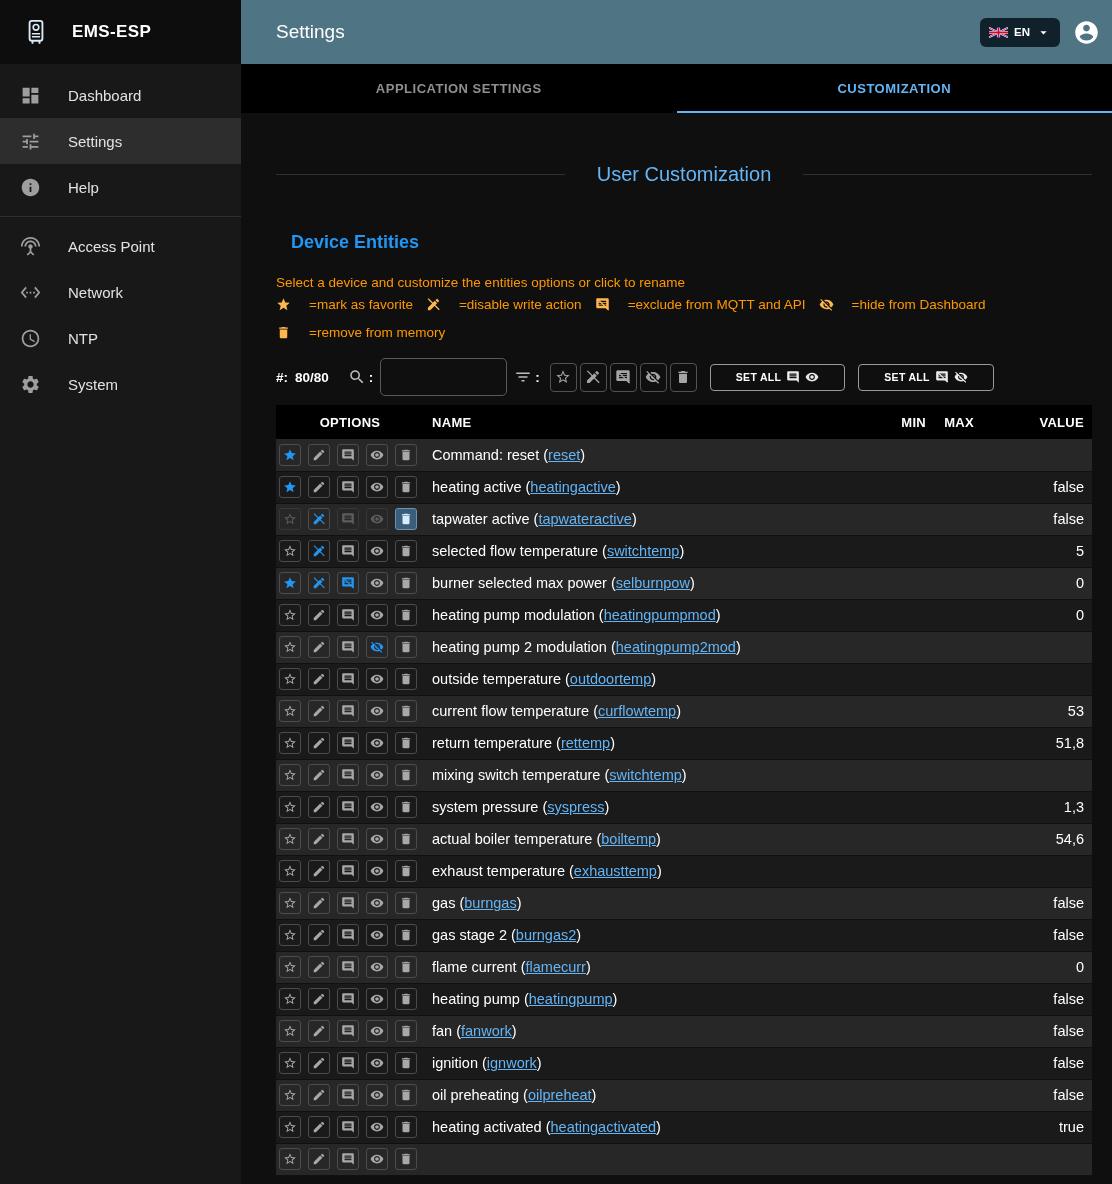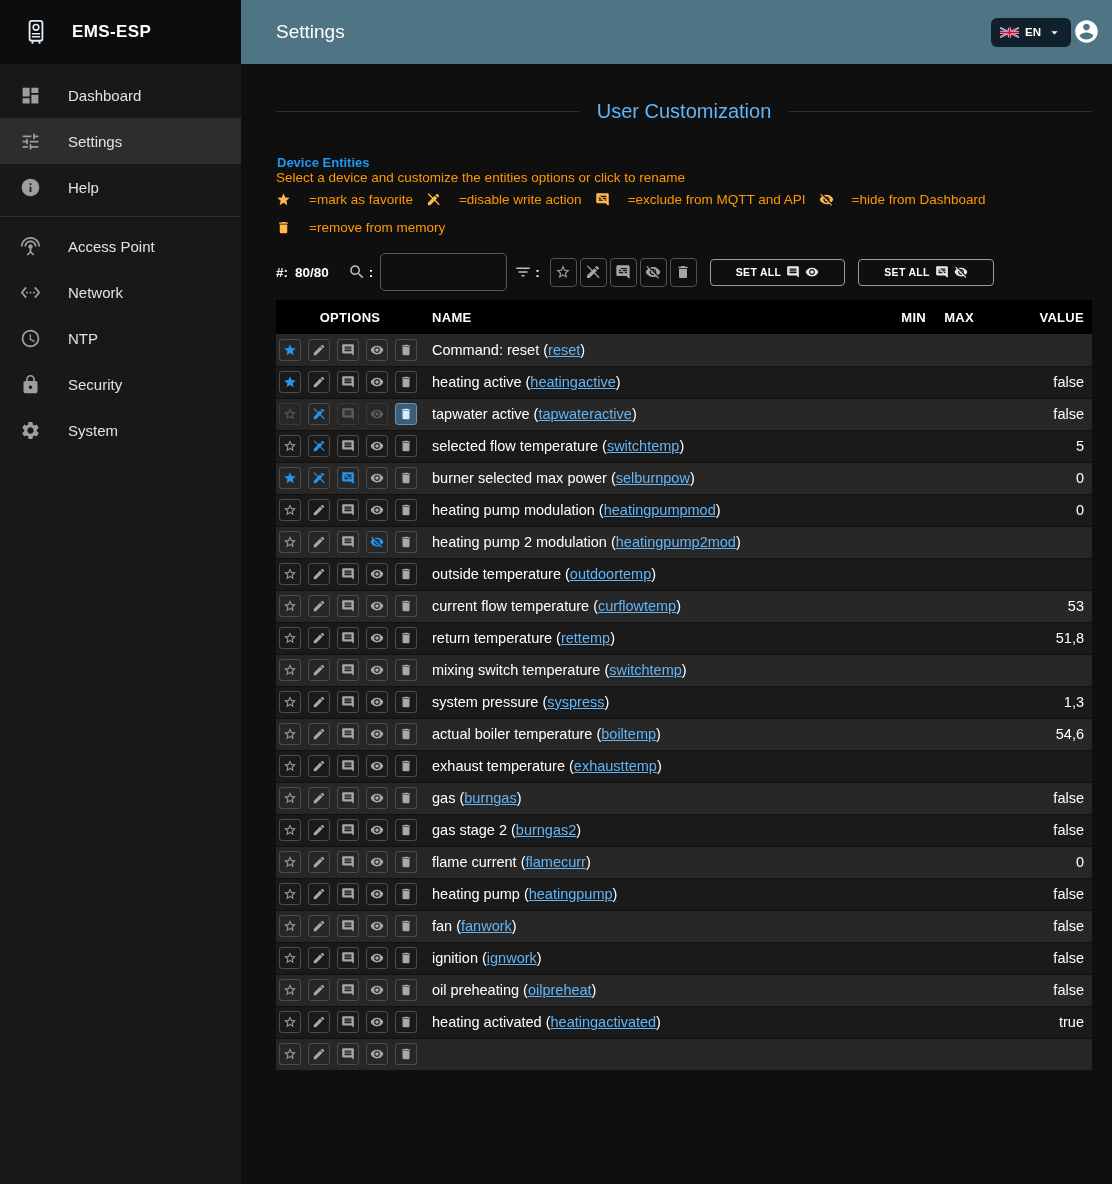--- a/index.html
+++ b/index.html
@@ -16,39 +16,39 @@
   .nav-item{height:46px;display:flex;align-items:center;gap:27px;padding:0 16px 0 20px;color:#e2e2e2;font-size:15px;cursor:pointer}
   .nav-item.active{background:#2d2d2d}
   .nav-icon{width:21px;height:21px;flex:0 0 21px;color:#9e9e9e}
   .nav-divider{height:1px;background:#2f2f2f;margin:6px 0}
   svg{width:100%;height:100%;display:block}
 
   
   .main{flex:1;display:flex;flex-direction:column;min-width:0}
   .appbar{height:64px;flex:0 0 64px;background:var(--appbar,#4f7585);display:flex;align-items:center;padding:0 12px 0 35px}
   .page-title{color:#fff;font-size:19px;font-weight:500}
-  .appbar-right{margin-left:auto;display:flex;align-items:flex-start;gap:2px}
+  .appbar-right{margin-left:auto;display:flex;align-items:center;gap:13px}
   .lang-btn{display:flex;align-items:center;gap:6px;background:#10212b;border:none;border-radius:6px;height:29px;padding:0 9px;color:#fff;font-size:11.5px;font-weight:700;font-family:inherit;cursor:pointer}
   .flag{width:19px;height:11px;display:inline-block}
   .caret{width:15px;height:15px;color:#fff}
   .account{width:27px;height:27px;color:#fff;cursor:pointer}
 
   
   .tabs{height:49px;flex:0 0 49px;background:#000;display:flex}
   .tab{flex:1;display:flex;align-items:center;justify-content:center;color:#8f8f8f;font-size:13px;font-weight:700;letter-spacing:.5px;position:relative;cursor:pointer;text-transform:uppercase}
   .tab.active{color:var(--link,#64b5f6)}
   .tab.active::after{content:"";position:absolute;left:0;right:0;bottom:0;height:2px;background:var(--link,#64b5f6)}
 
   
   .content{flex:1;padding:14px 20px 0 35px;overflow:hidden;background:#0f0f0f}
   .heading-row{display:flex;align-items:center;gap:16px;margin:20px 0 0}
   .heading-row::before,.heading-row::after{content:"";flex:1;height:1px;background:#303030}
-  .heading-row h2{margin:2px;color:var(--link,#64b5f6);font-size:20px;font-weight:400}
-  .sec-title{margin:30px 1px 0;color:var(--accent,#2196f3);font-size:13px;font-weight:700}
-  .instructions{color:var(--warning,#ff9800);font-size:13.5px}
+  .heading-row h2{margin:16px;color:var(--link,#64b5f6);font-size:20px;font-weight:400}
+  .sec-title{margin:30px 15px 0;color:var(--accent,#2196f3);font-size:18px;font-weight:700}
+  .instructions{margin-top:22px;color:var(--warning,#ff9800);font-size:13.5px}
   .legend{margin-top:7px;display:flex;align-items:center;gap:13px;flex-wrap:wrap;color:var(--warning,#ff9800);font-size:13.5px}
   .legend-item{display:inline-flex;align-items:center;gap:18px}
   .l-ic{width:15px;height:15px;color:#ffb74d}
 
   
   .select-box{position:relative;margin-top:32px;height:52px;border:1px solid #5a5a5a;border-radius:5px;display:flex;align-items:center;padding:0 14px;cursor:pointer}
   .select-label{position:absolute;top:-8px;left:10px;background:#0f0f0f;padding:0 5px;font-size:11.5px;color:#a5a5a5}
   .select-value{color:#fff;font-size:15px}
   .select-caret{margin-left:auto;width:22px;height:22px;color:#bdbdbd}
 
@@ -150,28 +150,20 @@
           <span class="nav-icon">
             <svg viewBox="0 0 24 24" fill="none">
               <path fill="currentColor" d="M11.99 2C6.47 2 2 6.48 2 12s4.47 10 9.99 10C17.52 22 22 17.52 22 12S17.52 2 11.99 2zM12 20c-4.42 0-8-3.58-8-8s3.58-8 8-8 8 3.58 8 8-3.58 8-8 8zm.5-13H11v6l5.25 3.15.75-1.23-4.5-2.67z"></path>
             </svg>
           </span>
           <span class="nav-label">NTP</span>
         </div>
         <div class="nav-item">
           <span class="nav-icon">
             <svg viewBox="0 0 24 24" fill="none">
-              <path fill="currentColor" d="M18 8h-1V6c0-2.76-2.24-5-5-5S7 3.24 7 6v2H6c-1.1 0-2 .9-2 2v10c0 1.1.9 2 2 2h12c1.1 0 2-.9 2-2V10c0-1.1-.9-2-2-2zm-6 9c-1.1 0-2-.9-2-2s.9-2 2-2 2 .9 2 2-.9 2-2 2zm3.1-9H8.9V6c0-1.71 1.39-3.1 3.1-3.1 1.71 0 3.1 1.39 3.1 3.1v2z"></path>
-            </svg>
-          </span>
-          <span class="nav-label">Security</span>
-        </div>
-        <div class="nav-item">
-          <span class="nav-icon">
-            <svg viewBox="0 0 24 24" fill="none">
               <path fill="currentColor" d="M19.14 12.94c.04-.3.06-.61.06-.94 0-.32-.02-.64-.07-.94l2.03-1.58c.18-.14.23-.41.12-.61l-1.92-3.32c-.12-.22-.37-.29-.59-.22l-2.39.96c-.5-.38-1.03-.7-1.62-.94l-.36-2.54c-.04-.24-.24-.41-.48-.41h-3.84c-.24 0-.43.17-.47.41l-.36 2.54c-.59.24-1.13.57-1.62.94l-2.39-.96c-.22-.08-.47 0-.59.22L2.74 8.87c-.12.21-.08.47.12.61l2.03 1.58c-.05.3-.09.63-.09.94s.02.64.07.94l-2.03 1.58c-.18.14-.23.41-.12.61l1.92 3.32c.12.22.37.29.59.22l2.39-.96c.5.38 1.03.7 1.62.94l.36 2.54c.05.24.24.41.48.41h3.84c.24 0 .44-.17.47-.41l.36-2.54c.59-.24 1.13-.56 1.62-.94l2.39.96c.22.08.47 0 .59-.22l1.92-3.32c.12-.22.07-.47-.12-.61l-2.01-1.58zM12 15.6c-1.98 0-3.6-1.62-3.6-3.6s1.62-3.6 3.6-3.6 3.6 1.62 3.6 3.6-1.62 3.6-3.6 3.6z"></path>
             </svg>
           </span>
           <span class="nav-label">System</span>
         </div>
       </nav>
   </aside>
 
   <div class="main">
     <header class="appbar">
@@ -195,20 +187,28 @@
             </span>
         </button>
         <span class="account">
             <svg viewBox="0 0 24 24" fill="none">
               <path fill="currentColor" d="M12 2C6.48 2 2 6.48 2 12s4.48 10 10 10 10-4.48 10-10S17.52 2 12 2zm0 3c1.66 0 3 1.34 3 3s-1.34 3-3 3-3-1.34-3-3 1.34-3 3-3zm0 14.2c-2.5 0-4.71-1.28-6-3.22.03-1.99 4-3.08 6-3.08 1.99 0 5.97 1.09 6 3.08-1.29 1.94-3.5 3.22-6 3.22z"></path>
             </svg>
           </span>
       </div>
     </header>
 
+    <div class="tabs">
+      <div class="tab">
+        <span>APPLICATION SETTINGS</span>
+      </div>
+      <div class="tab active">
+        <span>CUSTOMIZATION</span>
+      </div>
+    </div>
 
     <div class="content">
       <div class="heading-row">
         <h2>User Customization</h2>
       </div>
 
       <h3 class="sec-title">Device Entities</h3>
       <div class="instructions">Select a device and customize the entities options or click to rename</div>
       <div class="legend">
           <span class="legend-item">

